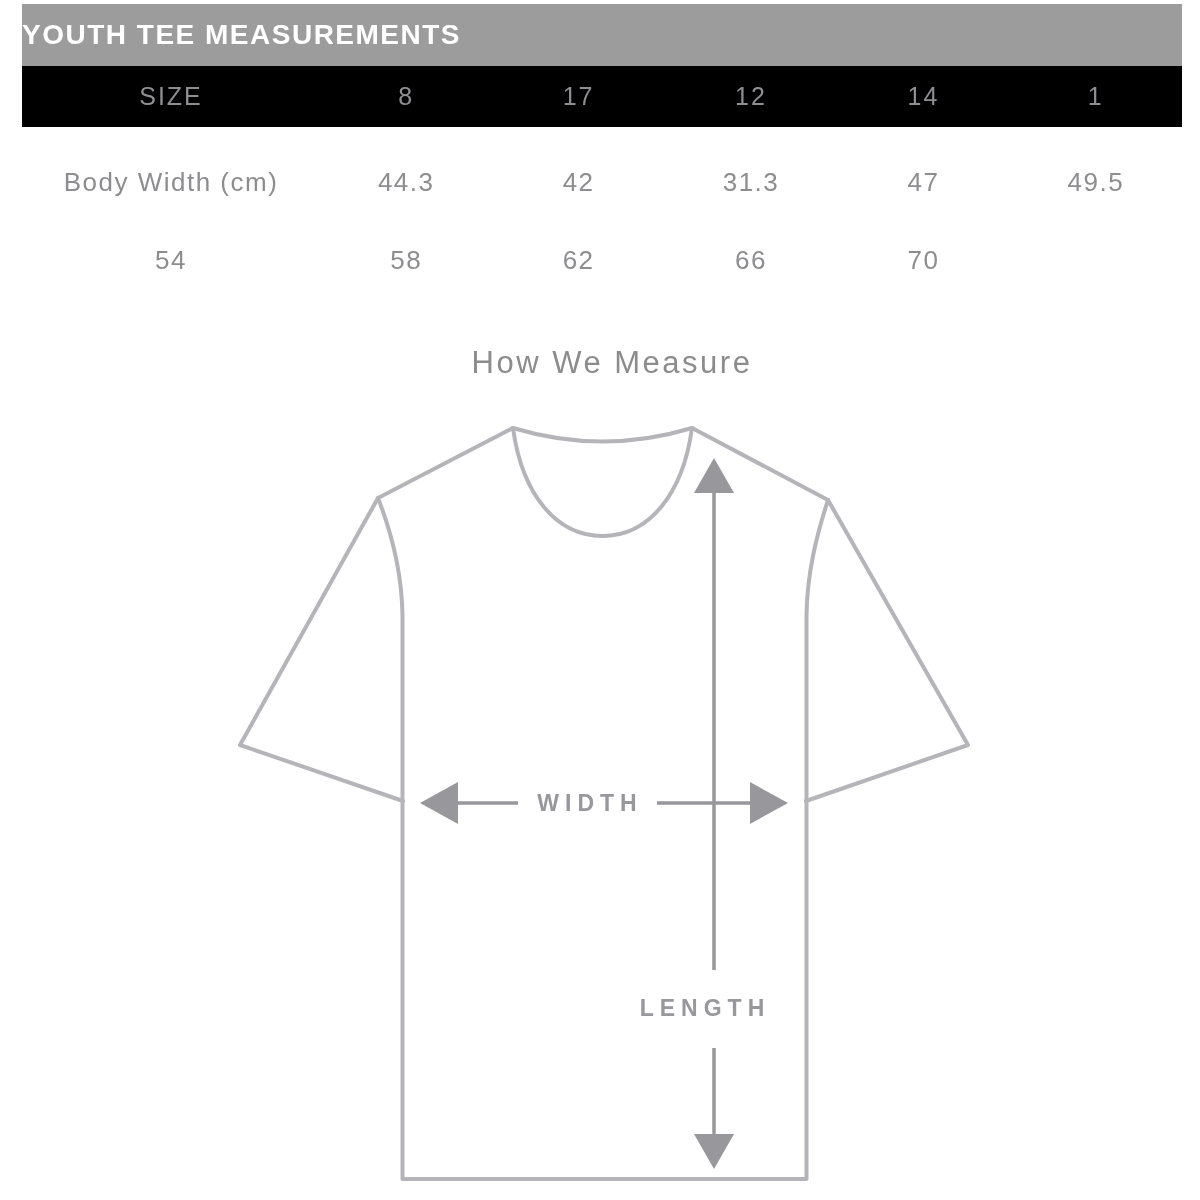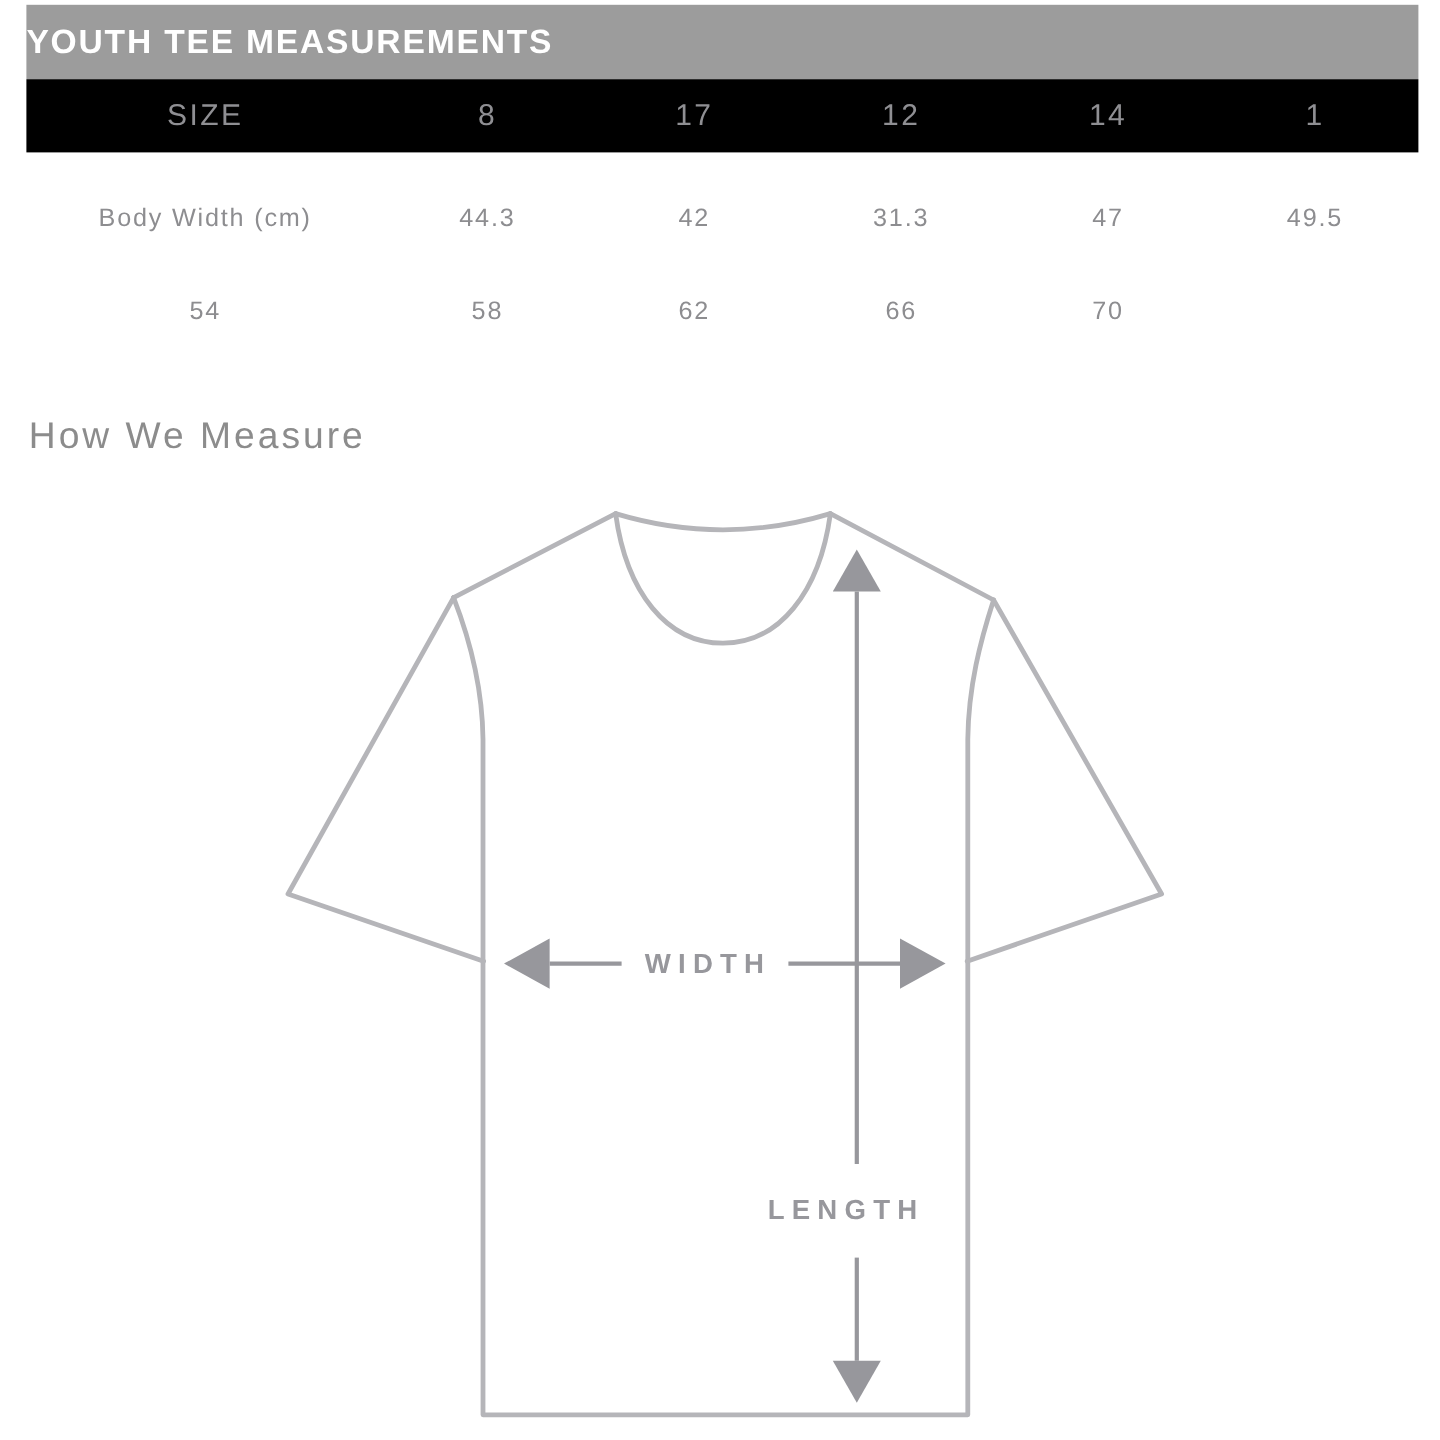--- a/index.html
+++ b/index.html
@@ -44,33 +44,34 @@
     color: #8f8f93;
     font-size: 25px;
     letter-spacing: 2px;
   }
   .data-rows {
     margin-top: 16px;
   }
   .data-row {
     height: 78px;
     color: #8d8d90;
-    font-size: 21px;
+    font-size: 26px;
     letter-spacing: 1.5px;
   }
   .cell {
     text-align: center;
   }
   
   .section-heading {
     margin: 46px 0 0 24px;
     font-size: 31px;
     font-weight: 400;
     color: #8c8c8c;
     letter-spacing: 2.5px;
+    text-align: center;
   }
   
   .diagram-svg {
     position: absolute;
     left: 0;
     top: 0;
     width: 1200px;
     height: 1200px;
   }
   .tee-line {

